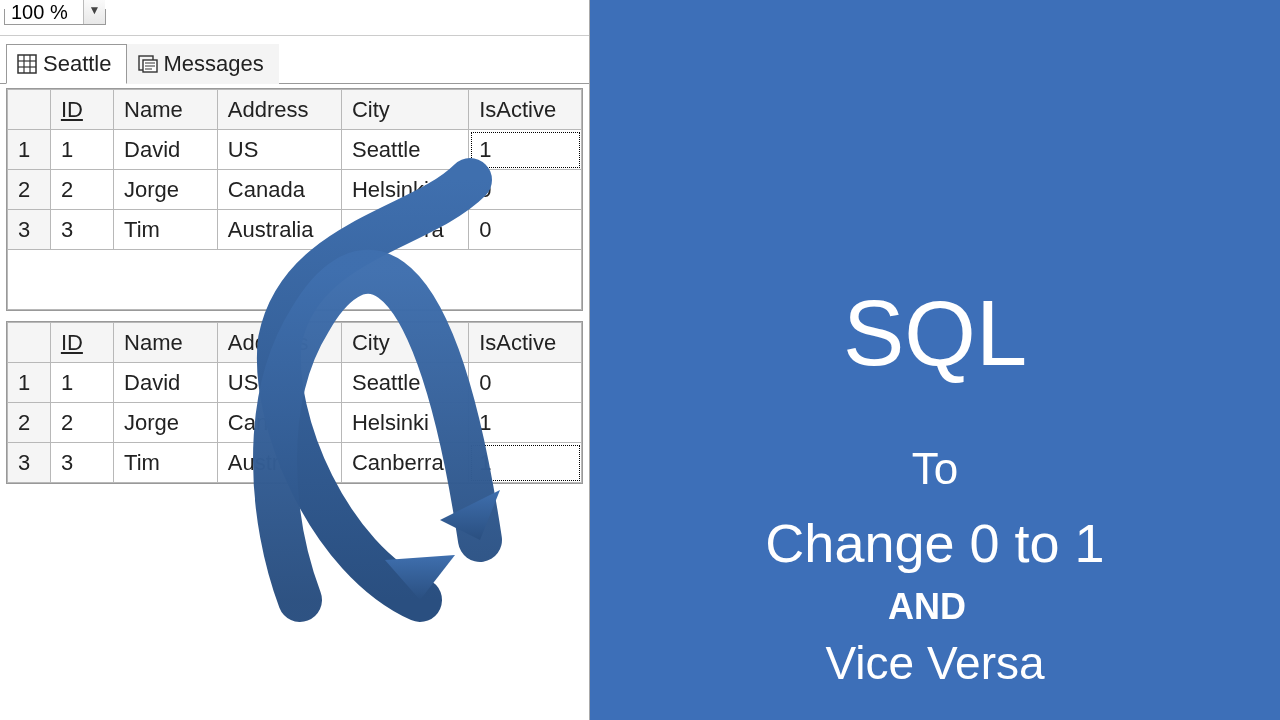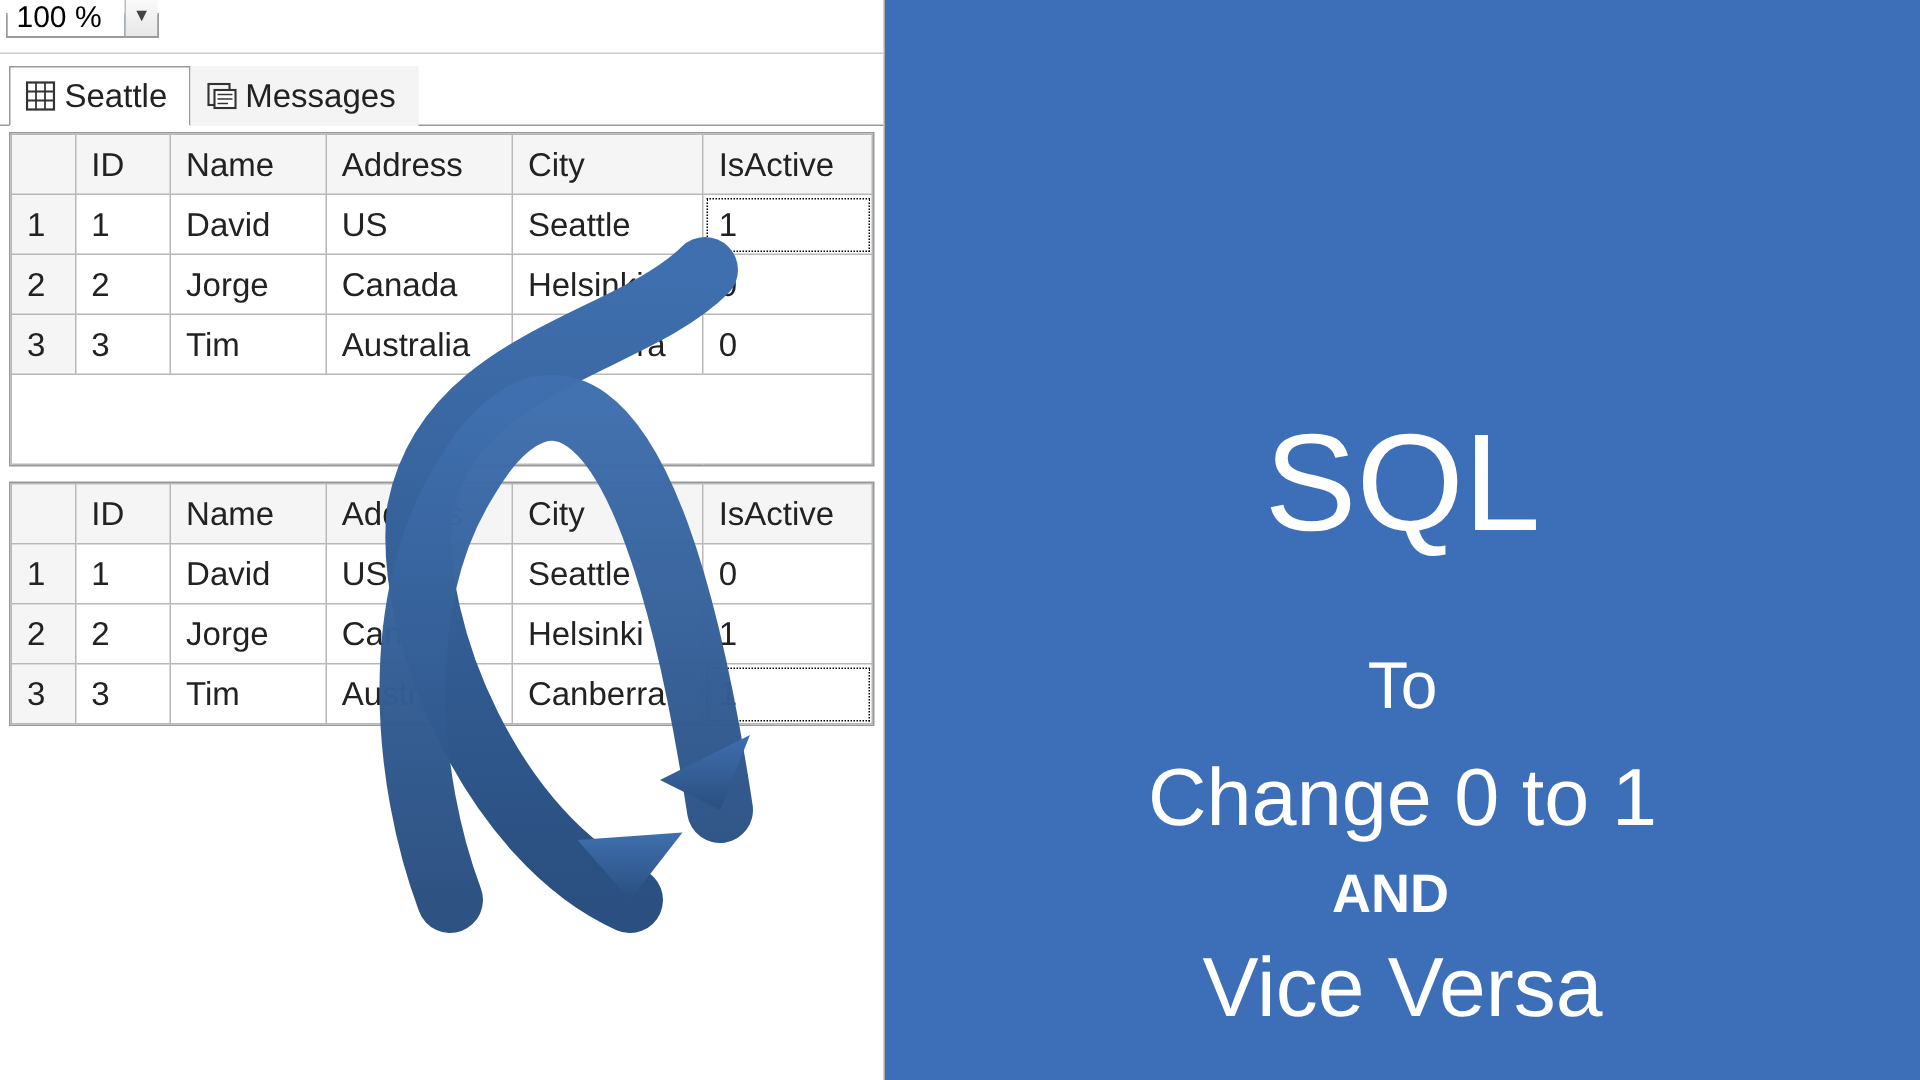--- a/index.html
+++ b/index.html
@@ -112,36 +112,36 @@
   table.grid th {
     background: #f5f5f5;
     font-weight: 400;
   }
   table.grid th.row-head, table.grid td.row-head {
     background: #f5f5f5;
     width: 38px;
     text-align: left;
   }
   table.grid tr.empty td { height: 60px; border-top:1px solid #ccc; }
-  .col-id    { width: 56px; }
+  .col-id    { width: 56px; text-decoration: underline; }
   .col-name  { width: 92px; }
   .col-addr  { width: 110px; }
   .col-city  { width: 112px; }
   .col-act   { width: 100px; }
   .cell-focus {
     outline: 1px dotted #000;
     outline-offset: -3px;
   }
   
   .t-sql    { font-size: 92px; font-weight: 400; margin-bottom: 18px; }
   .t-l1     { font-size: 50px; margin-bottom: 10px; }
   .t-to     { font-size: 44px; margin-bottom: 18px; margin-top: 40px; }
   .t-l2     { font-size: 54px; margin-bottom: 6px; }
   .t-and    { font-size: 36px; margin: 6px 16px 8px 0; font-weight: bold; }
-  .t-l3     { font-size: 56px; }
+  .t-l3     { font-size: 46px; }
   
   .arrows {
     position: absolute;
     left: 0; top: 0;
     width: 590px; height: 720px;
     pointer-events: none;
   }
 </style>
 </head>
 <body>

